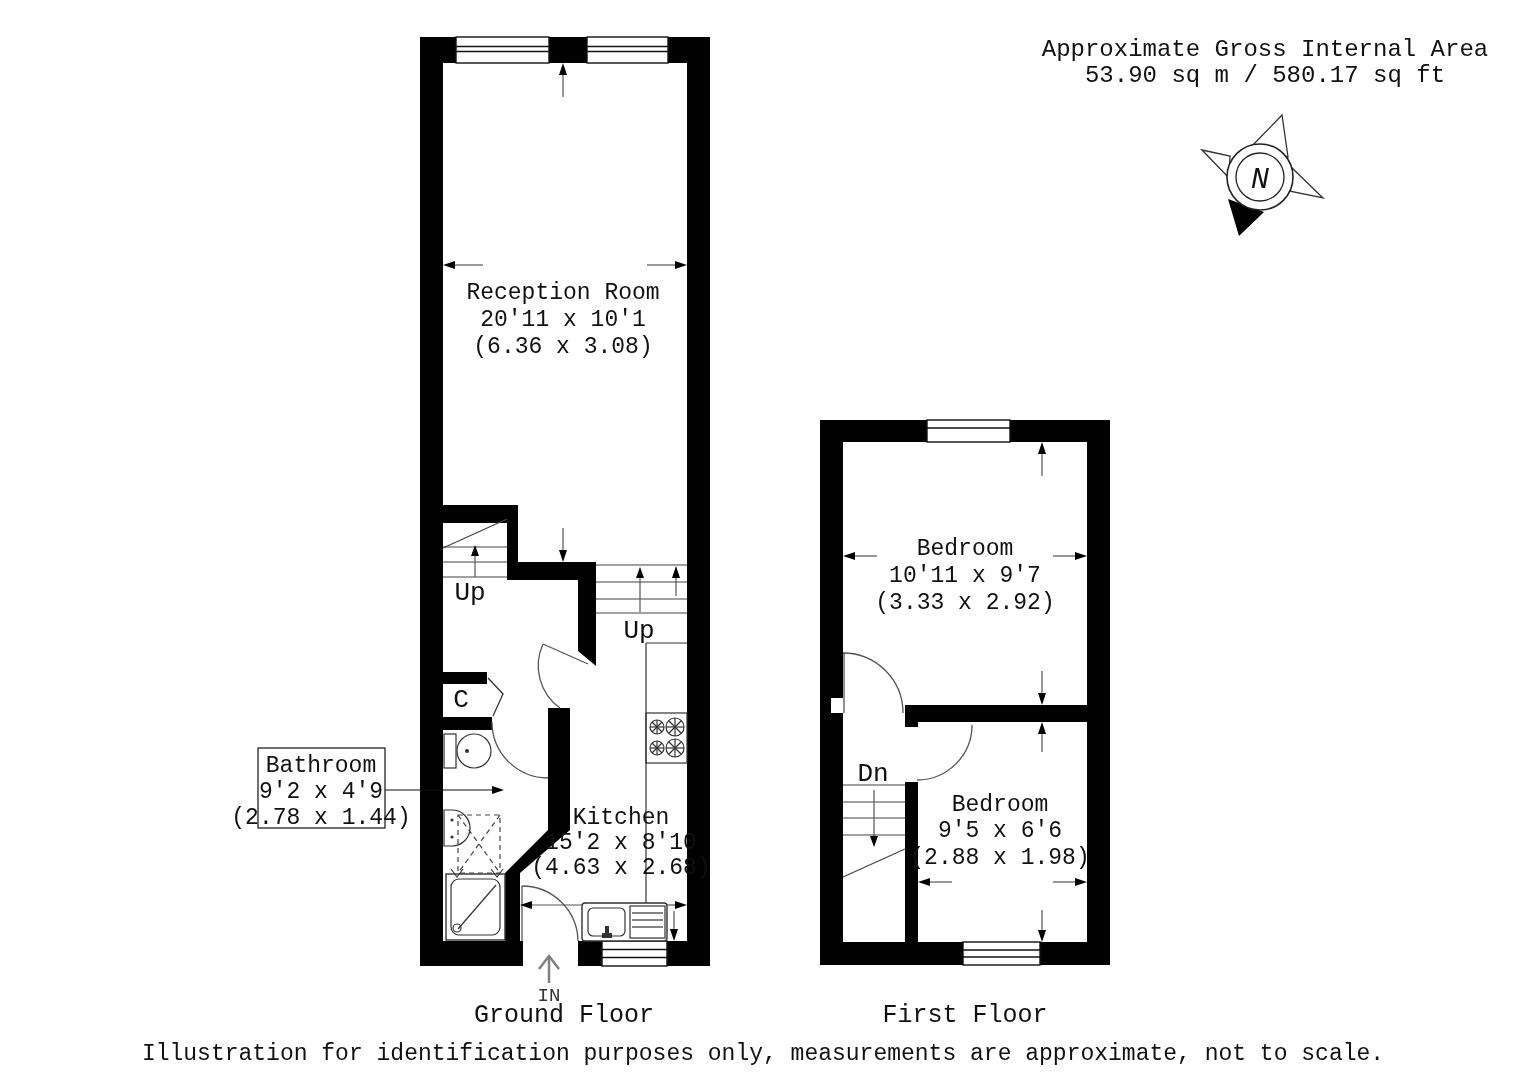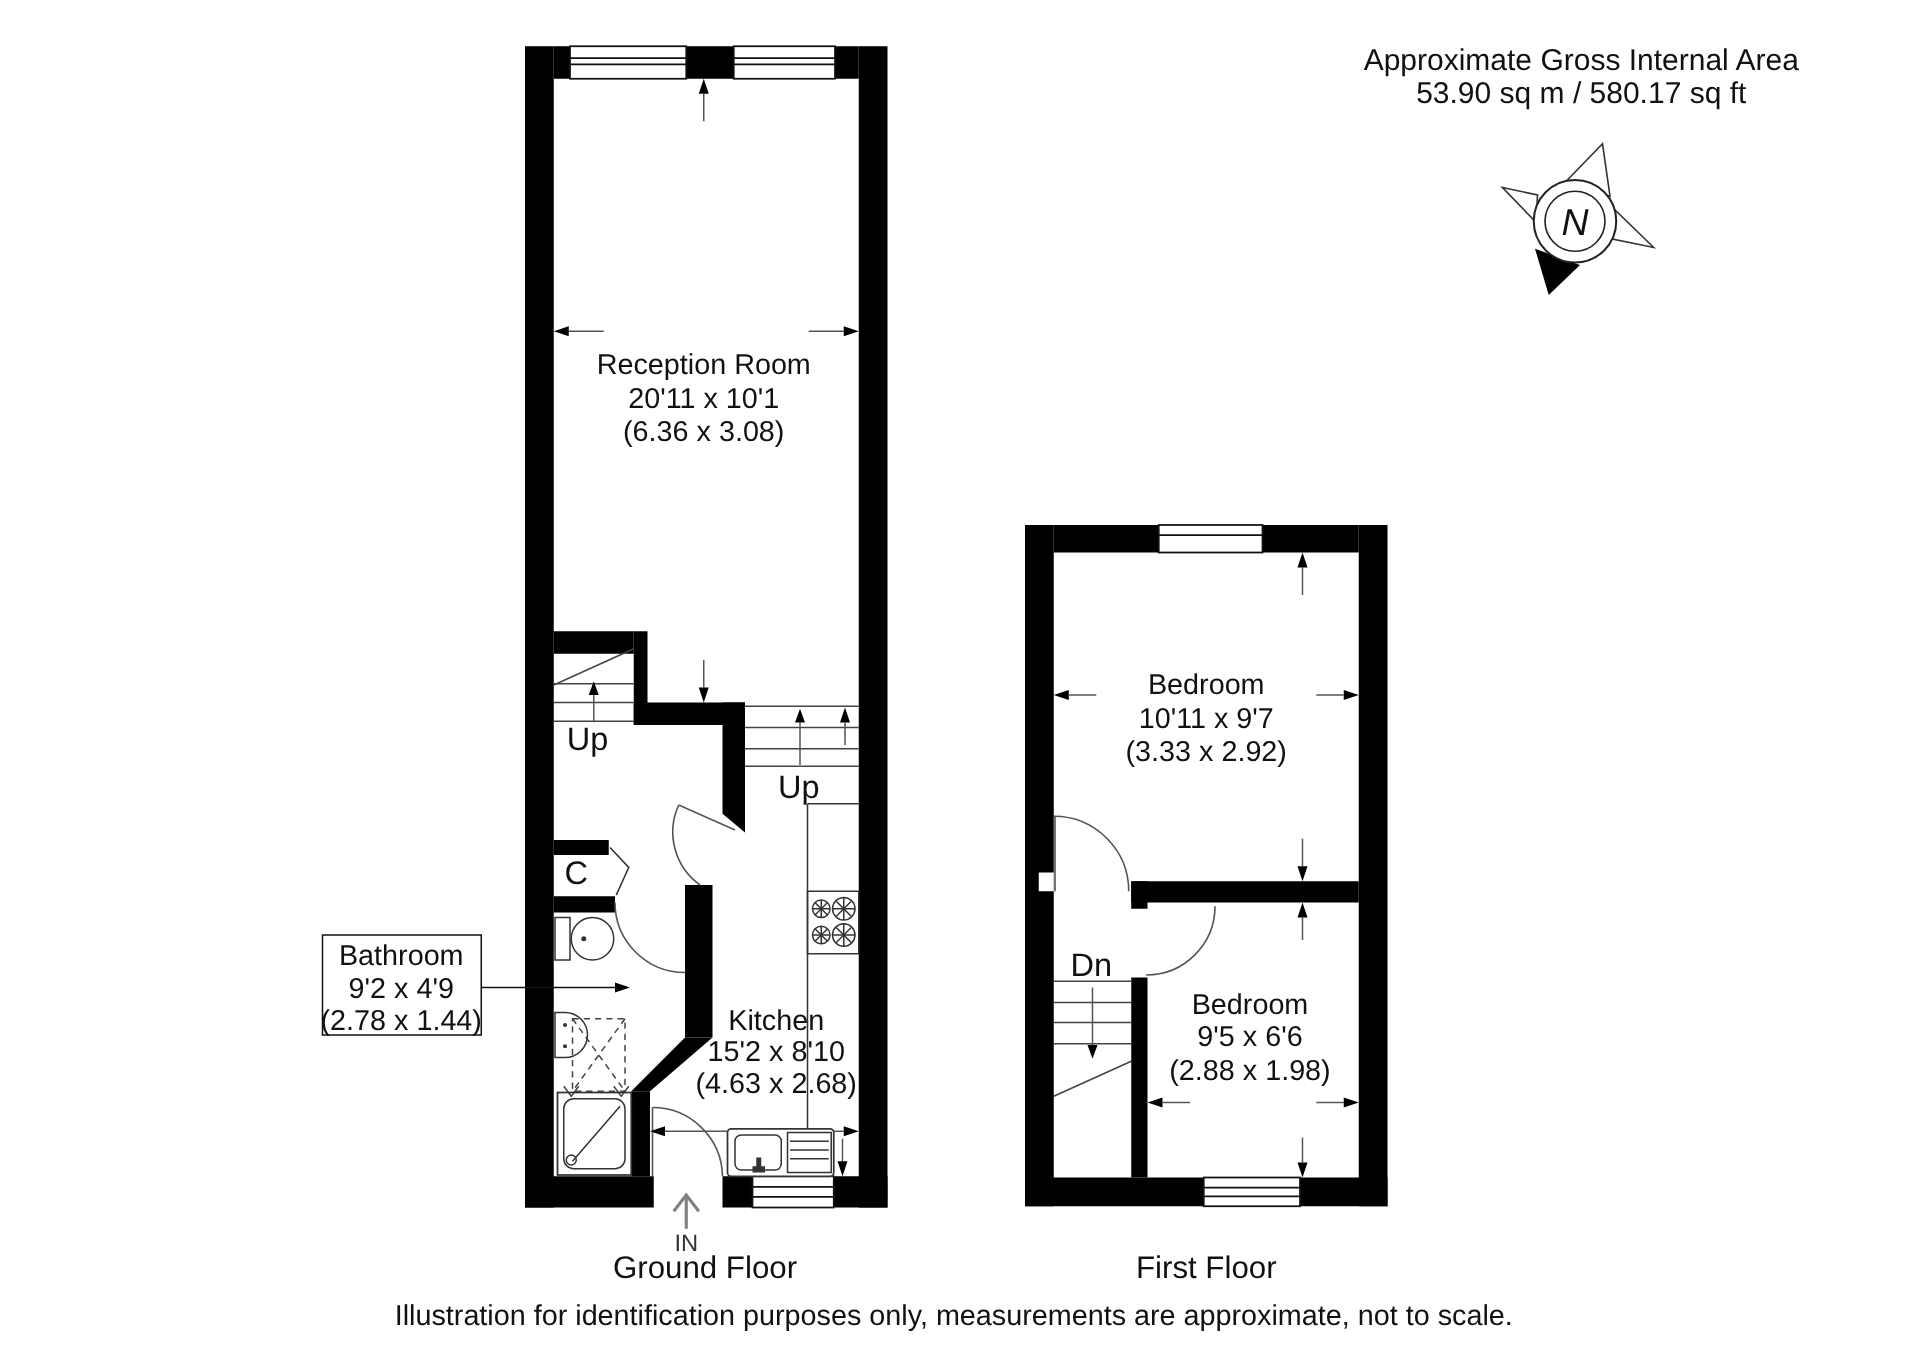--- a/index.html
+++ b/index.html
@@ -1,20 +1,20 @@
 <!DOCTYPE html>
 <html><head>
 <meta charset="utf-8">
 <style>
   html,body{margin:0;padding:0;background:#ffffff;}
   .canvas{
     position:relative;
     width:1526px;height:1080px;
     background:#ffffff;
-    font-family:Liberation Sans, sans-serif;
+    font-family:Liberation Mono, monospace;
     overflow:hidden;
   }
   svg{display:block;}
   text{fill:#111;}
   .room-label{font-size:23px;}
   .stair-label{font-size:26px;}
   .caption{font-size:25px;}
   .header-text{font-size:24px;}
   .disclaimer{font-size:23px;}
   .in-label{font-size:19px;fill:#333;}

